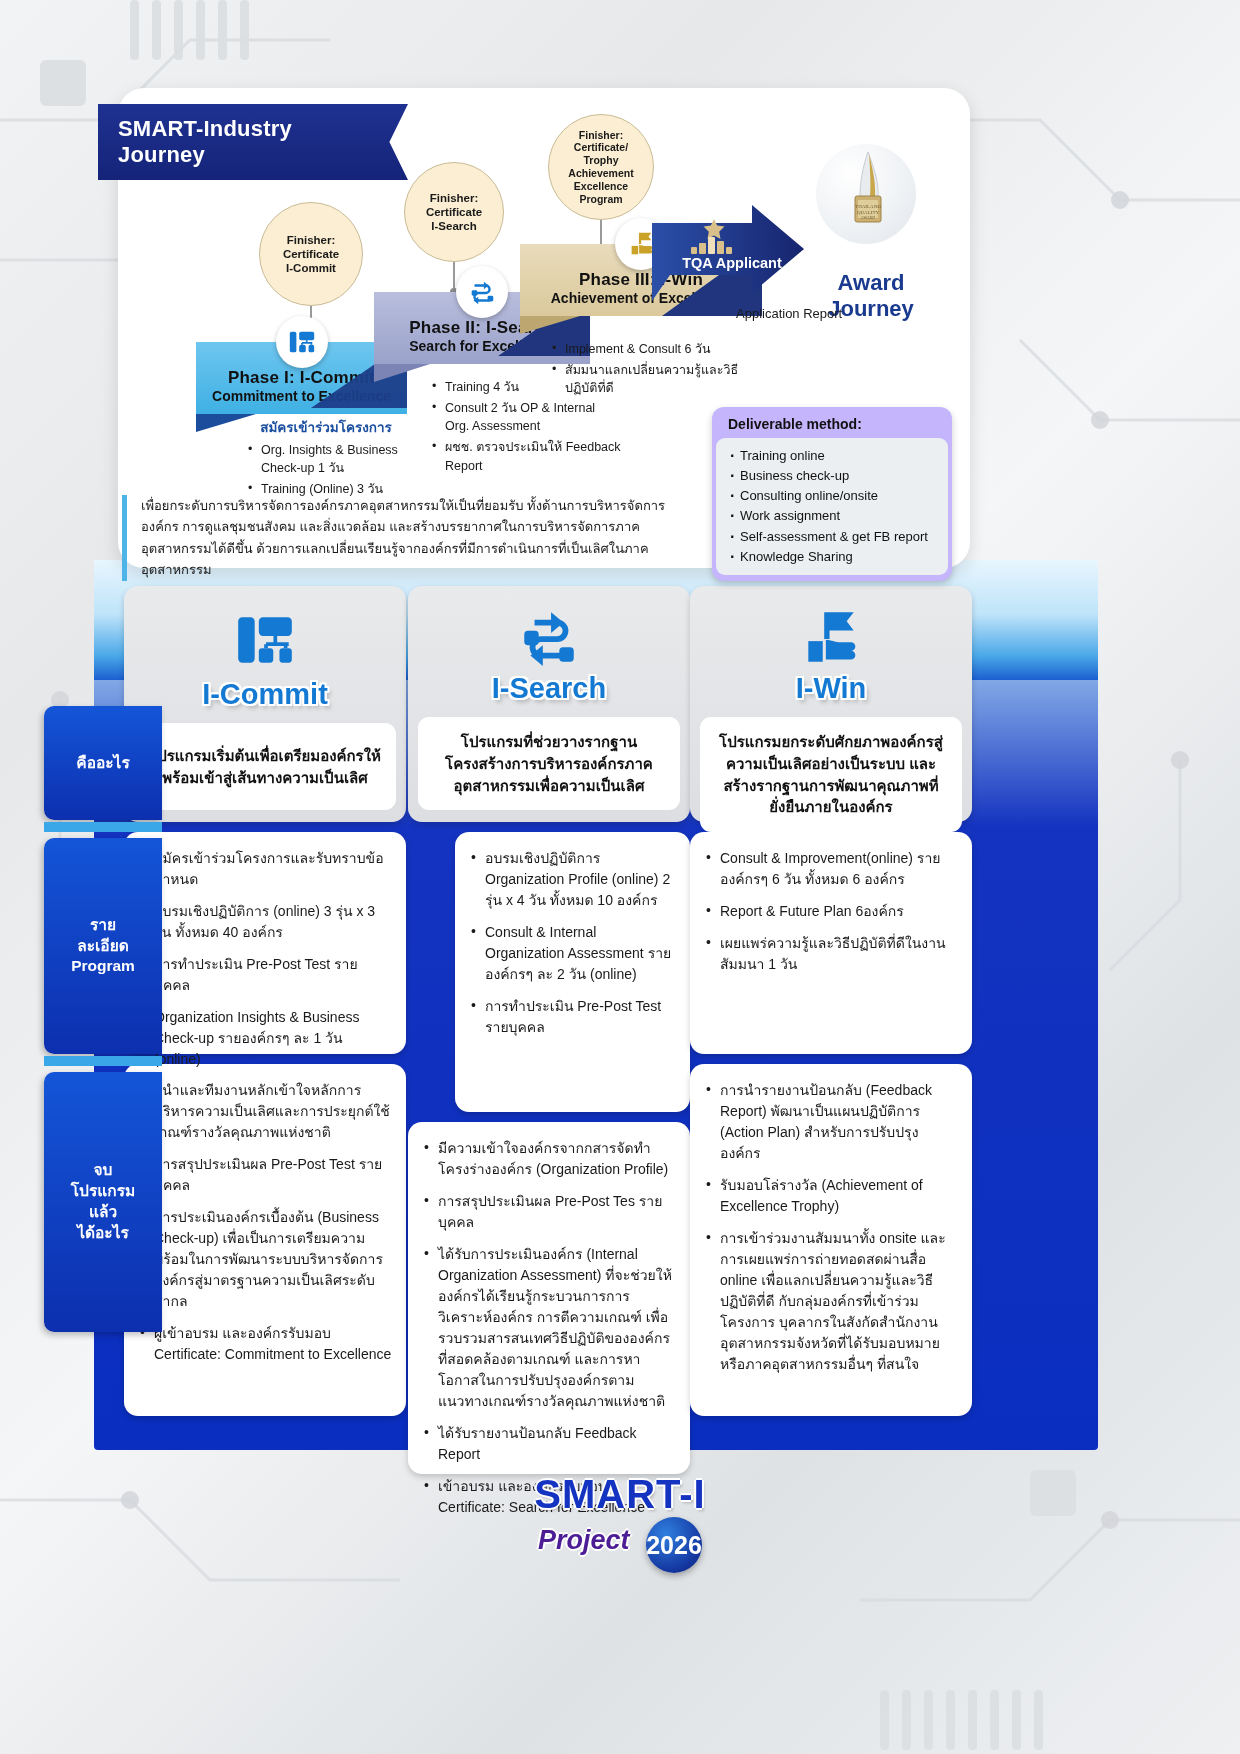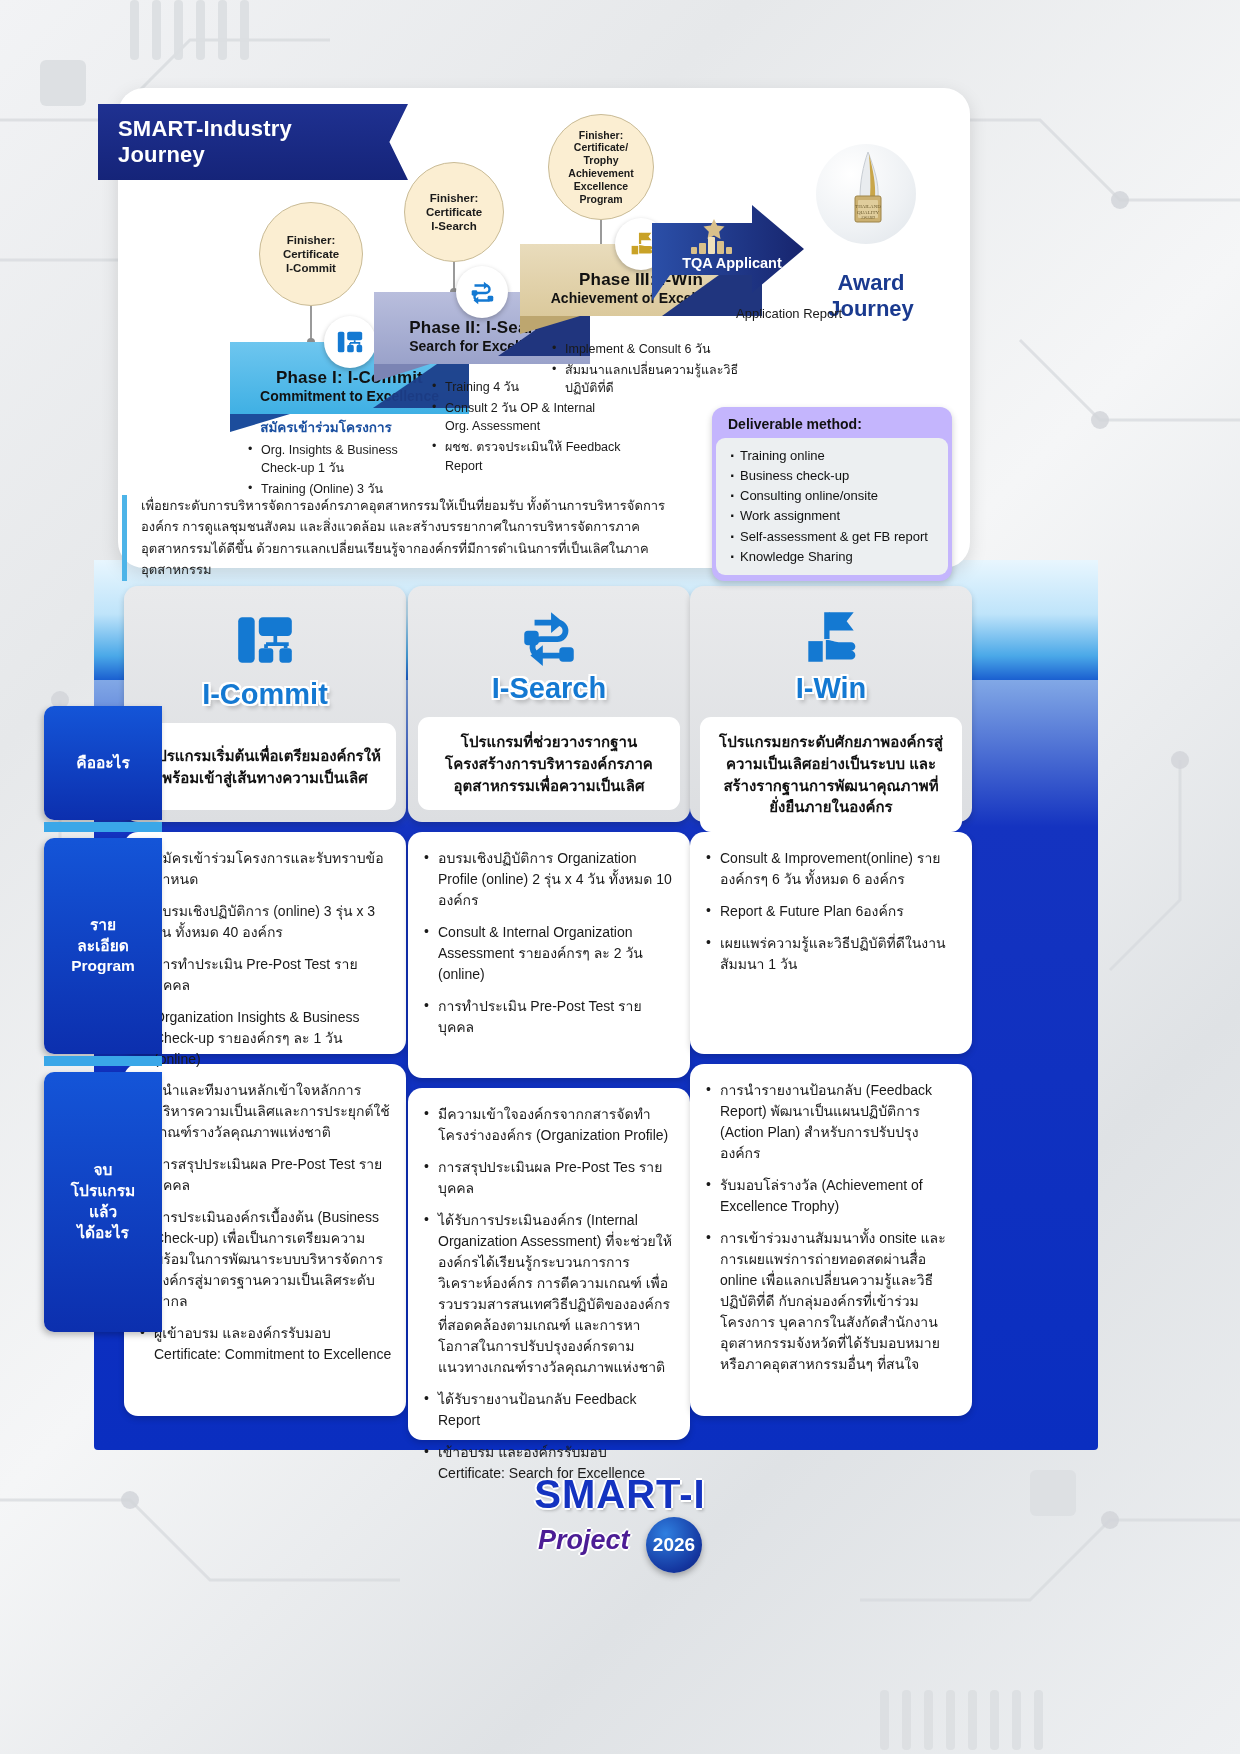--- a/index.html
+++ b/index.html
@@ -62,21 +62,21 @@
   .phase .bar .t1 { font-size: 17px; font-weight: bold; color:#111; letter-spacing:.2px;}
   .phase .bar .t2 { font-size: 14px; font-weight: bold; color:#111; }
   .phase .fold { position:absolute; width:0;height:0; }
   .pico {
     position:absolute; top:-26px; left:50%; transform:translateX(-50%);
     width:52px;height:52px;border-radius:50%;background:#fff;
     box-shadow:0 2px 5px rgba(0,0,0,.25);
     display:flex;align-items:center;justify-content:center; z-index:8;
   }
 
-  #p1 { left: 230px; top: 342px; width: 239px; }
+  #p1 { left: 196px; top: 342px; width: 211px; }
   #p1 .bar { background: linear-gradient(180deg,#6ec6ef 0%,#3fb0e4 100%); }
   #p1 .fold { left:0; bottom:-18px; border-top:18px solid #1c4d9c; border-right:60px solid transparent; }
   #p1 .tri { position:absolute; right:0; top:0; width:0;height:0;
       border-bottom:66px solid #1c3e8a; border-left:96px solid transparent; opacity:.95;}
 
   #p2 { left: 374px; top: 292px; width: 216px; }
   #p2 .bar { background: linear-gradient(180deg,#b9bedd 0%,#9aa2ca 100%); }
   #p2 .tri { position:absolute; right:0; top:0; width:0;height:0;
       border-bottom:64px solid #20357e; border-left:92px solid transparent;}
   #p2 .fold { left:0; bottom:-18px; border-top:18px solid #7b84b4; border-right:56px solid transparent; }
@@ -183,33 +183,33 @@
   }
 
   .card-body {
     background:#fff; border-radius:14px; margin-top:10px; padding:16px 14px;
     box-shadow: 0 3px 6px rgba(0,0,0,.18);
     font-size:14px; line-height:1.5; color:#1a1a1a;
   }
   .card-body ul { list-style:none; }
   .card-body li { position:relative; padding-left:16px; margin-bottom:11px; }
   .card-body li::before { content:"\2022"; position:absolute; left:2px; top:-1px; }
-  #b1 { height:222px; } #b2 { height:246px; } #b3 { height:222px; }
+  #b1 { height:222px; } #b2 { height:280px;margin-left:47px; } #b3 { height:222px; }
   #d1 { height:352px; } #d2 { height:352px; } #d3 { height:352px; }
 
   
   .footer { position:absolute; left:0; right:0; top:1472px; text-align:center; z-index:8;}
   .logo-smart { font-size:40px; font-weight:bold; color:#1433c0; letter-spacing:1px;
      text-shadow: -2px 0 #fff,2px 0 #fff,0 -2px #fff,0 2px #fff, 2px 3px 3px rgba(0,0,0,.2); }
   .logo-project { font-size:27px; font-style:italic; font-weight:bold; color:#4c1d95;
      text-shadow: -2px 0 #fff,2px 0 #fff,0 -2px #fff,0 2px #fff; }
   .logo-year { display:inline-flex; align-items:center; justify-content:center;
      width:56px;height:56px;border-radius:50%;
      background: radial-gradient(circle at 35% 30%, #2f7fe0 0%, #14369f 70%, #0d2270 100%);
-     color:#fff; font-size:19px; font-weight:bold; margin-left:12px; vertical-align:middle;
+     color:#fff; font-size:25px; font-weight:bold; margin-left:12px; vertical-align:middle;
      box-shadow:0 3px 6px rgba(0,0,0,.3);}
 </style>
 </head>
 <body>
 
 <div class="bg-deco">
   <svg viewBox="0 0 1240 1754" preserveAspectRatio="none">
     <g stroke="#d7dadd" stroke-width="3" fill="none" opacity="0.75">
       <path d="M0 120 L110 120 L190 40 L330 40"></path>
       <path d="M0 260 L150 260 L240 170 L420 170"></path>

